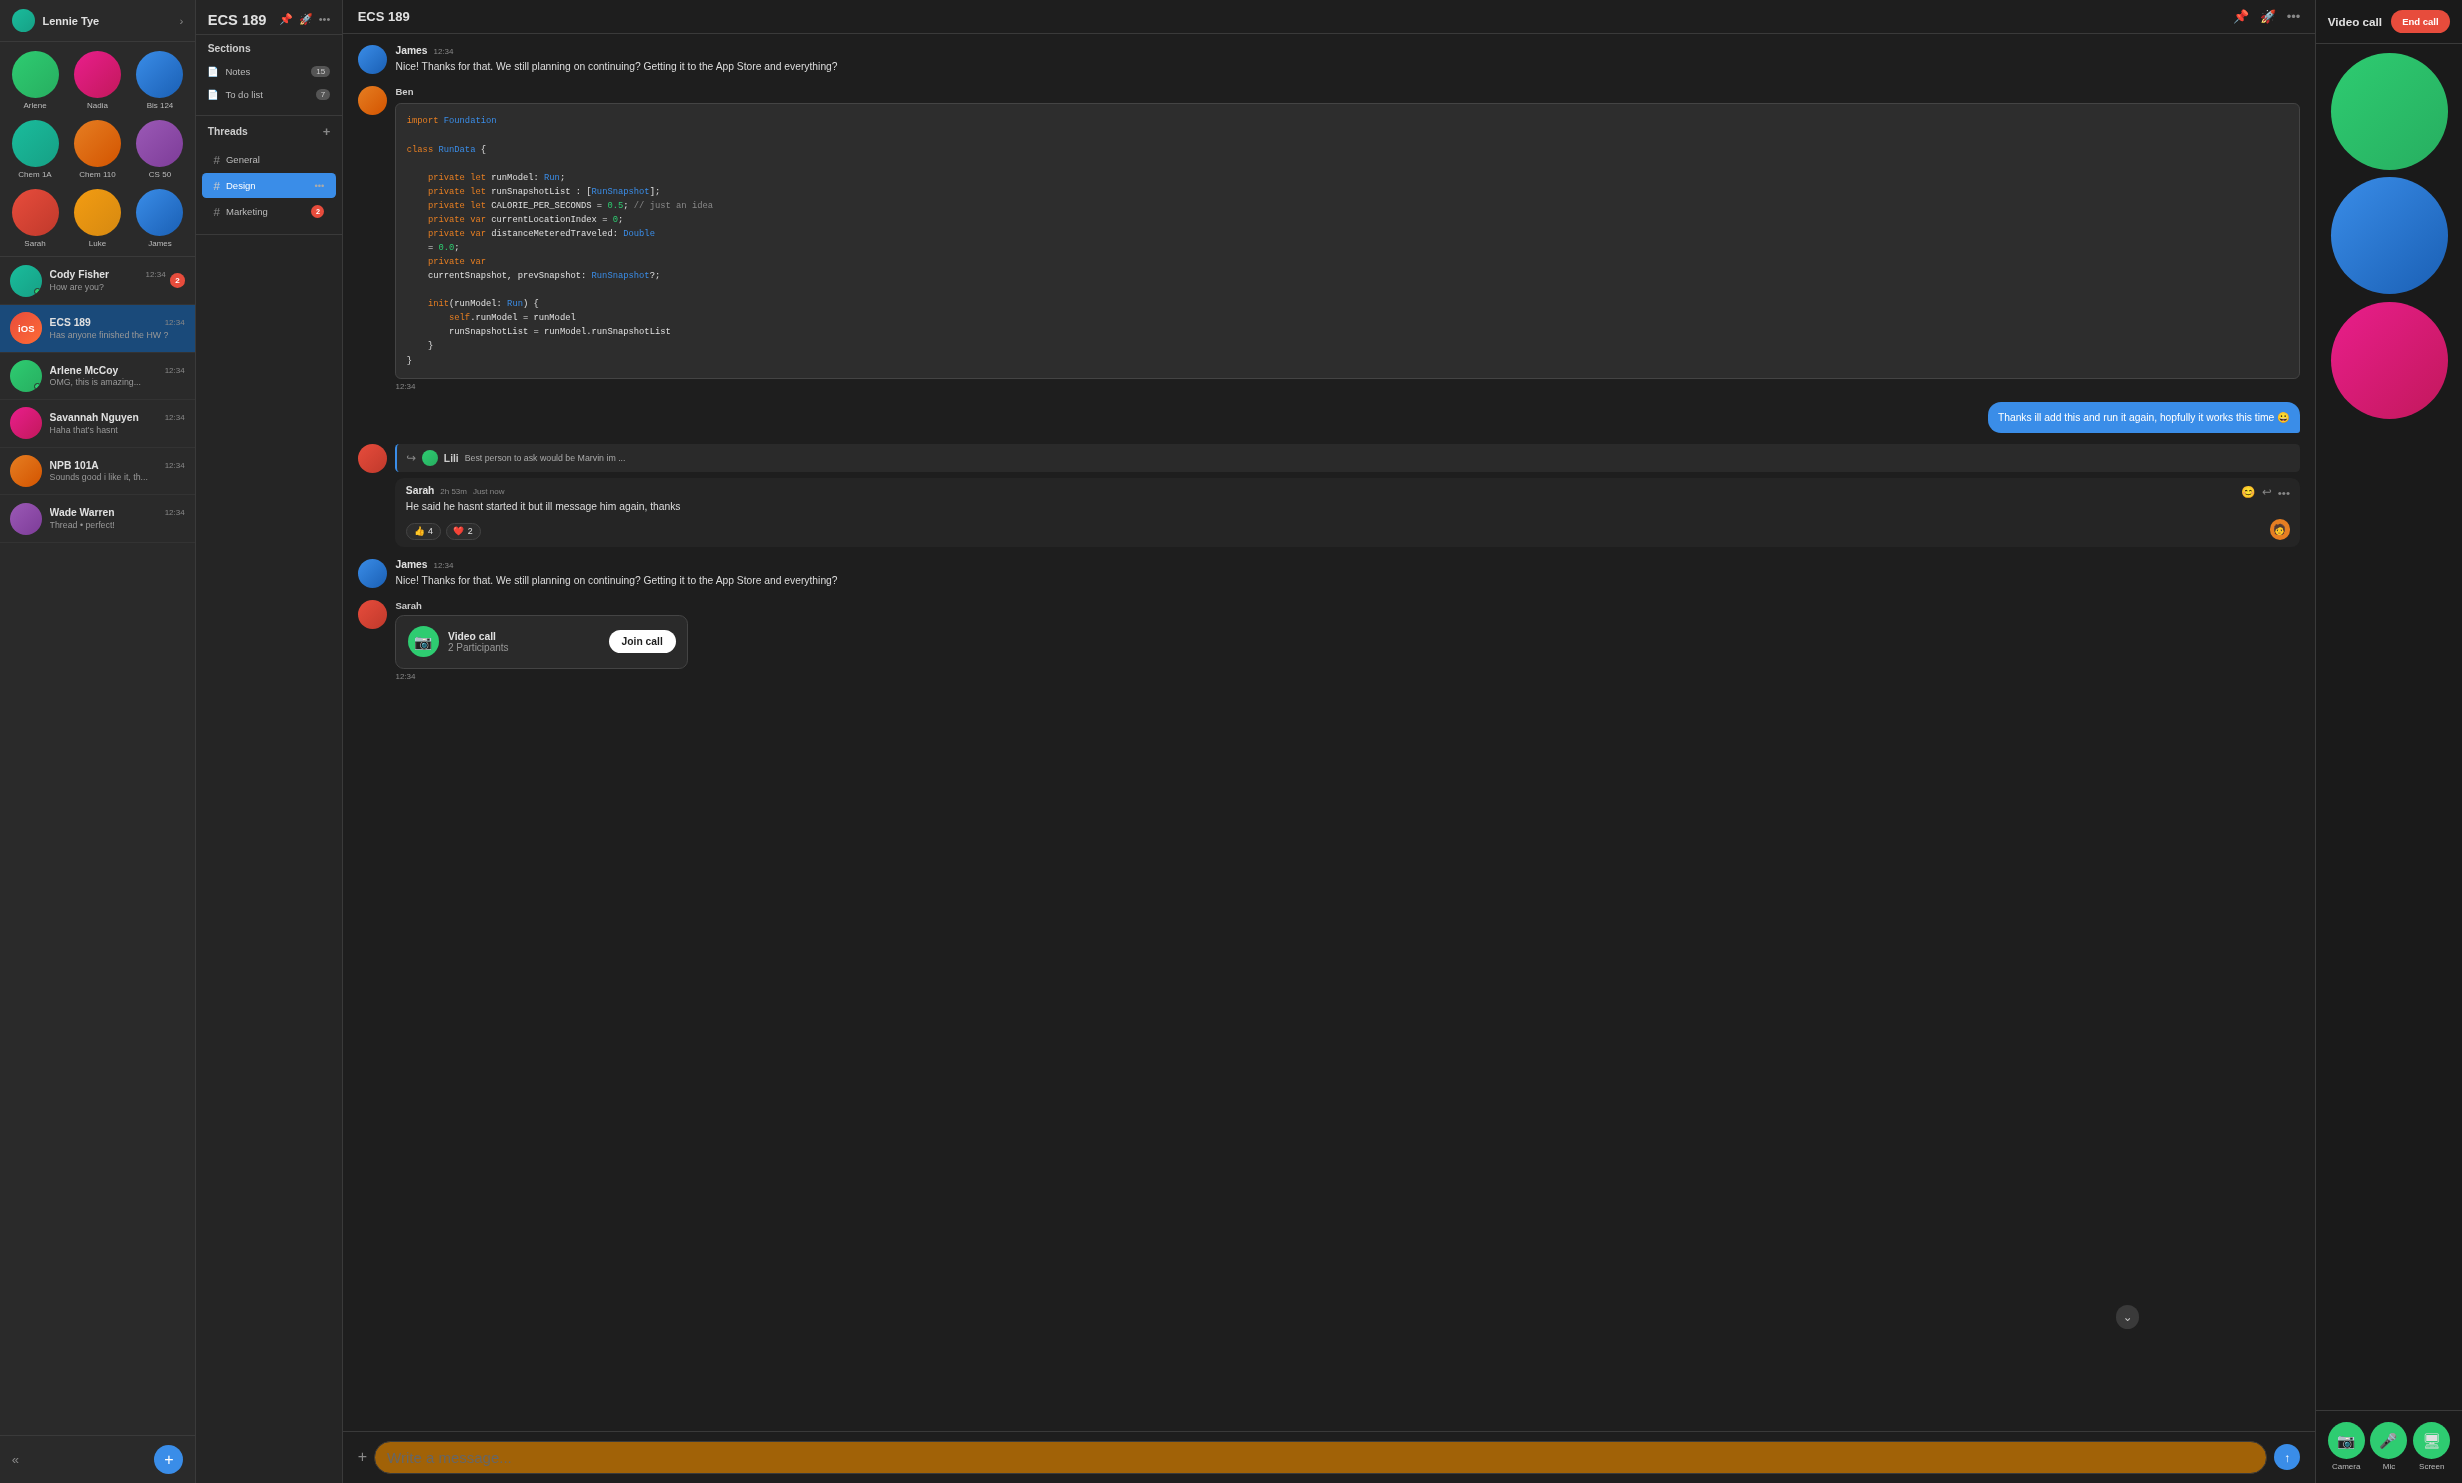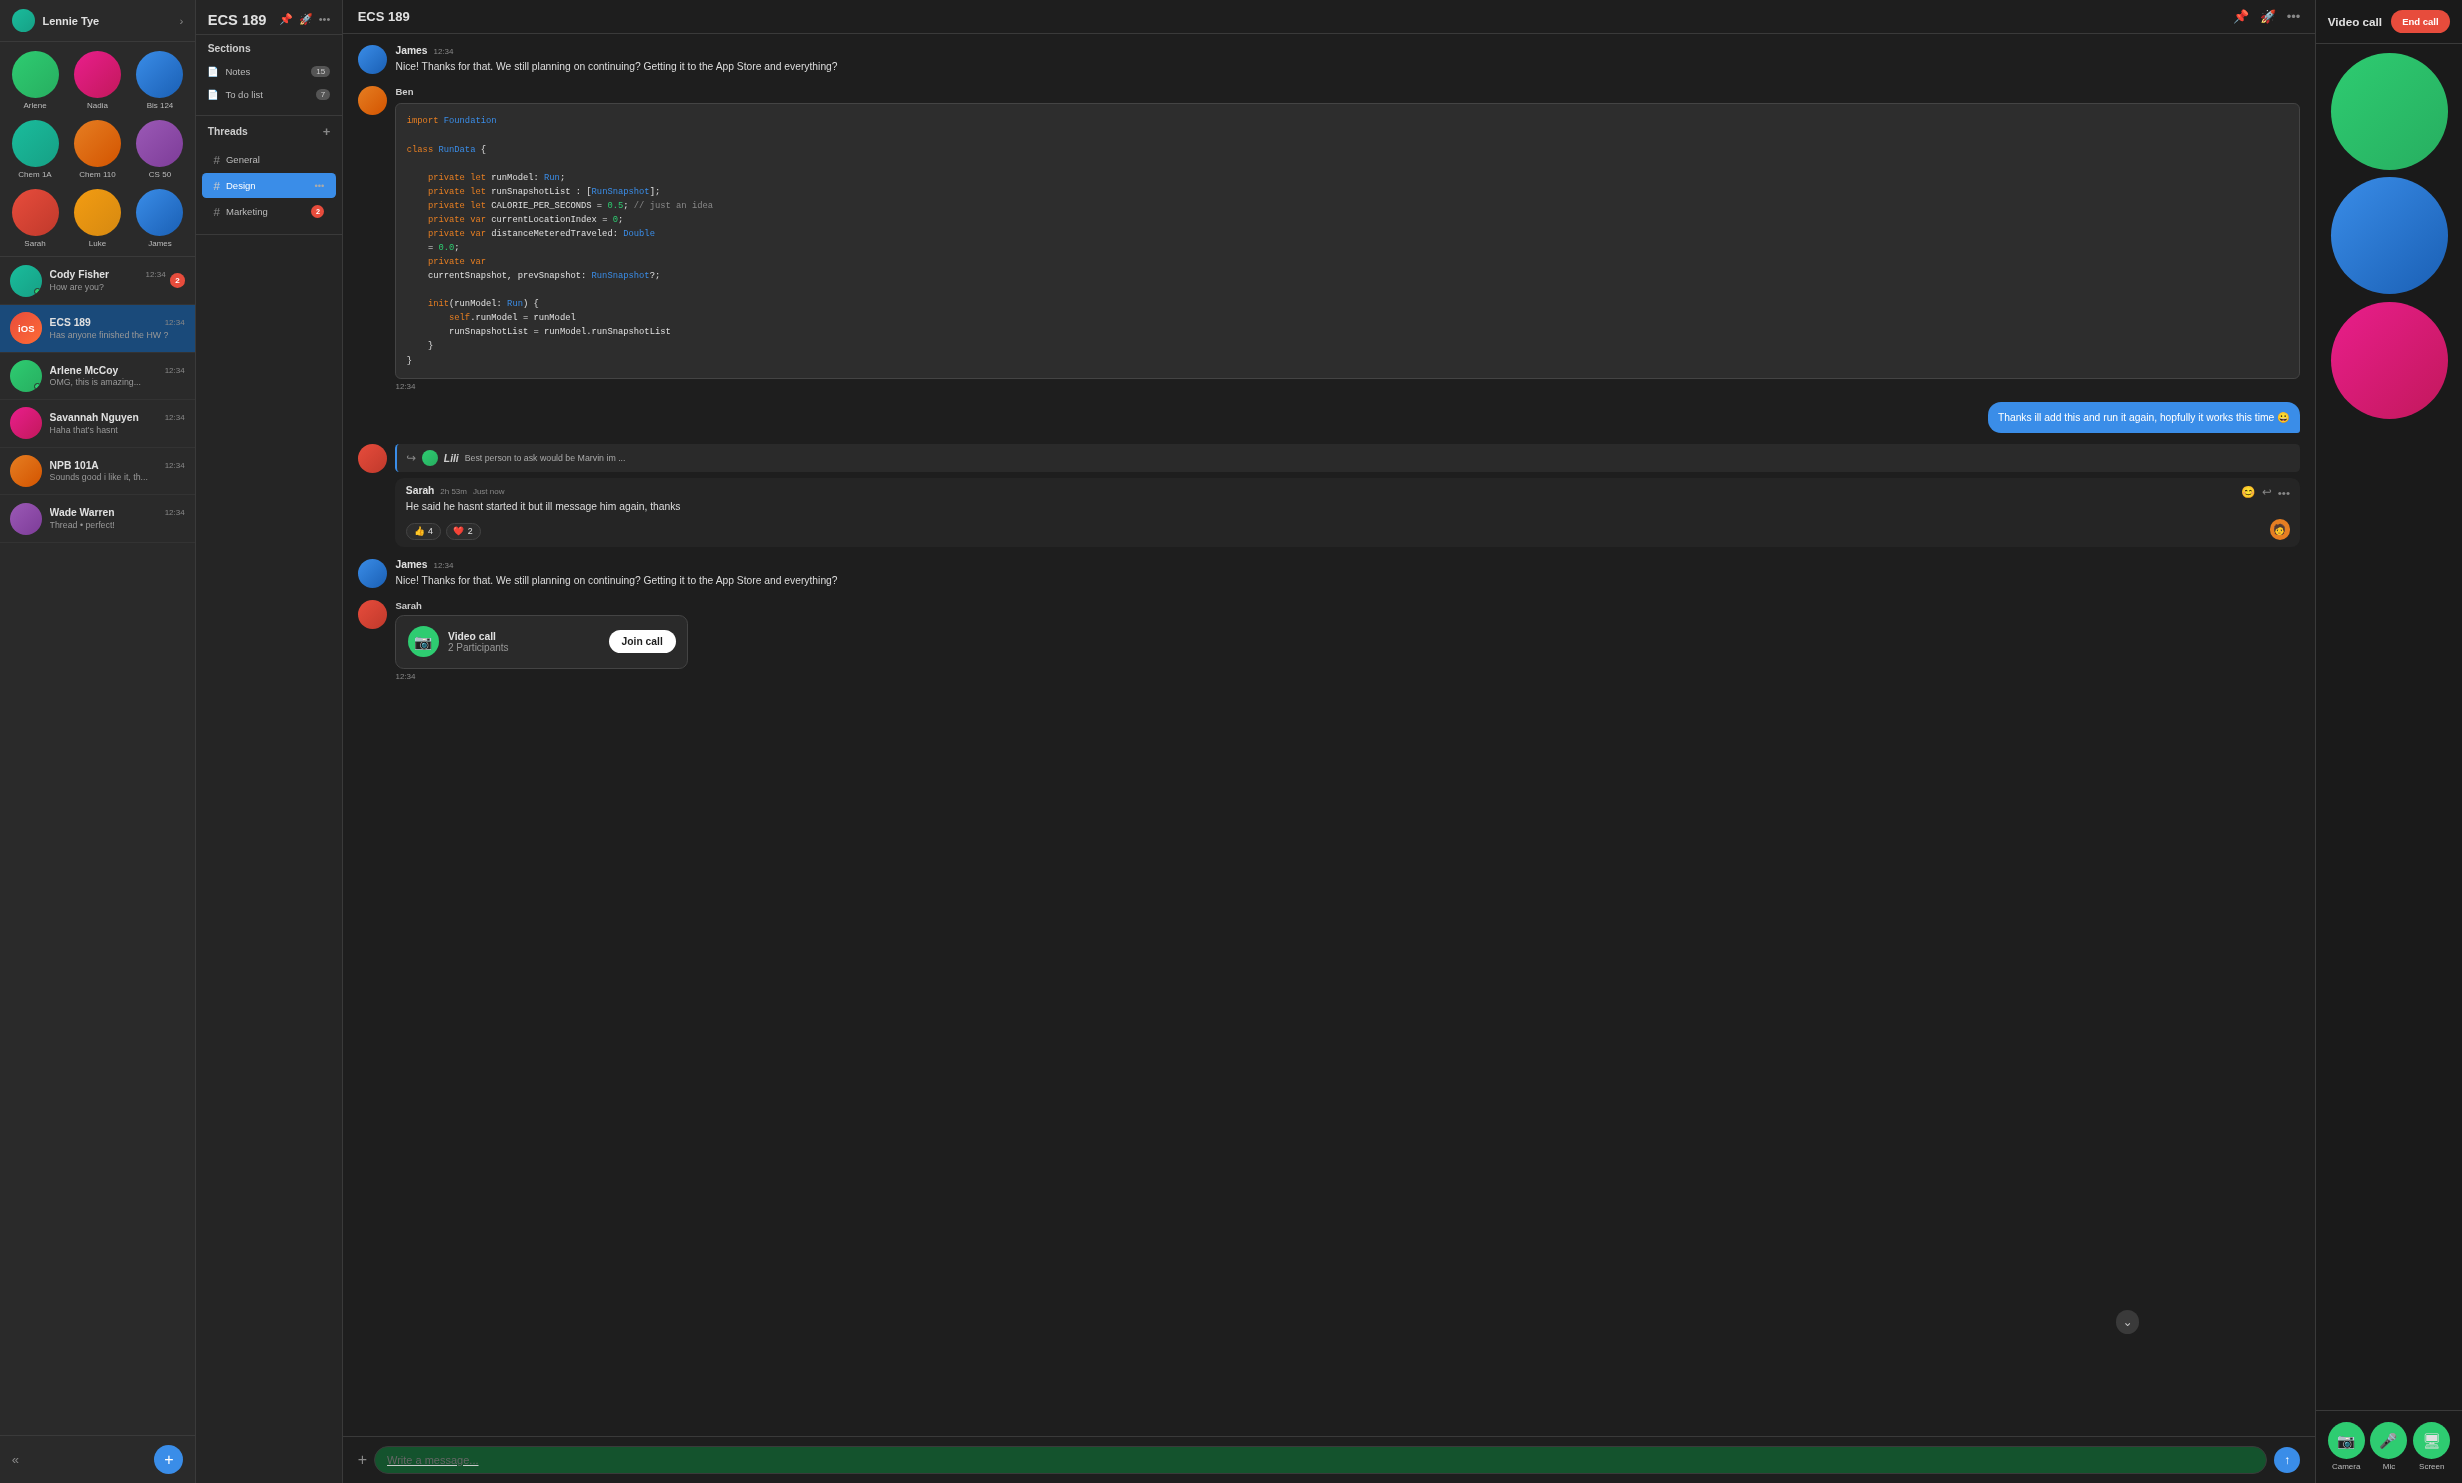--- a/index.html
+++ b/index.html
@@ -76,37 +76,37 @@
     .kw-white { color: #e0e0e0; }
     .kw-comment { color: #888; }
 
     .bubble-right { margin-left: auto; max-width: 60%; }
     .bubble-right .msg-text { background: #3a8de8; color: white; border-radius: 13px 13px 2.9px 13px; padding: 7.3px 10.3px; display: inline-block; }
 
     .reply-preview { background: #2a2a2a; border-left: 2.2px solid #3a8de8; border-radius: 4.4px; padding: 5.9px 8.8px; margin-bottom: 5.9px; display: flex; align-items: center; gap: 5.9px; }
     .reply-icon { color: #888; font-size: 11.7px; }
     .reply-avatar { width: 16px; height: 16px; border-radius: 50%; background: #555; overflow: hidden; flex-shrink: 0; }
     .reply-text { font-size: 8.8px; color: #aaa; }
-    .reply-sender { font-weight: 600; color: #ccc; font-style: italic; }
+    .reply-sender { font-weight: 600; color: #ccc; }
 
     .reactions { display: flex; gap: 4.4px; margin-top: 4.4px; }
     .reaction { background: #2d2d2d; border: 0.7px solid #444; border-radius: 14.7px; padding: 2.2px 7.3px; font-size: 8.8px; cursor: pointer; display: flex; align-items: center; gap: 2.9px; }
     .msg-actions { display: flex; gap: 5.9px; margin-left: auto; align-items: center; color: #888; }
     .msg-action-icon { cursor: pointer; font-size: 11.7px; }
 
     .video-call-card { background: #2a2a2a; border: 0.7px solid #444; border-radius: 8.8px; padding: 10.3px 11.7px; display: flex; align-items: center; gap: 8.8px; max-width: 293px; }
     .video-call-icon { width: 31px; height: 31px; border-radius: 50%; background: #2ecc71; display: flex; align-items: center; justify-content: center; font-size: 14.7px; flex-shrink: 0; }
     .video-call-info { flex: 1; }
     .video-call-title { font-weight: 700; font-size: 10.3px; }
     .video-call-sub { font-size: 10px; color: #999; }
     .join-btn { background: white; color: #1e1e1e; border: none; border-radius: 14.7px; padding: 5.9px 13px; font-weight: 700; font-size: 10.3px; cursor: pointer; }
 
     .chat-input { display: flex; align-items: center; padding: 8.8px 14.7px; border-top: 0.7px solid #3a3a3a; gap: 7.3px; }
     .add-attach-btn { color: #888; font-size: 16px; cursor: pointer; }
-    .input-field { flex: 1; background: #14532d; border: 0.7px solid #3a3a3a; border-radius: 17.6px; padding: 7.3px 11.7px; color: #ccc; font-size: 11px; outline: none; text-decoration: underline; }
+    .input-field { flex: 1; background: #a16207; border: 0.7px solid #3a3a3a; border-radius: 17.6px; padding: 7.3px 11.7px; color: #ccc; font-size: 15px; outline: none; }
     .input-field::placeholder { color: #666; }
     .send-btn { width: 26px; height: 26px; border-radius: 50%; background: #3a8de8; color: white; display: flex; align-items: center; justify-content: center; cursor: pointer; font-size: 11.7px; }
 
     
     .video-sidebar { width: 147px; background: #1a1a1a; border-left: 0.7px solid #3a3a3a; display: flex; flex-direction: column; flex-shrink: 0; }
     .video-header { display: flex; align-items: center; justify-content: space-between; padding: 10.3px 11.7px; border-bottom: 0.7px solid #3a3a3a; }
     .video-title { font-size: 11.7px; font-weight: 700; }
     .end-call-btn { background: #e74c3c; color: white; border: none; border-radius: 14.7px; padding: 5.9px 11.7px; font-weight: 700; font-size: 9.5px; cursor: pointer; }
     .video-participants { flex: 1; overflow-y: auto; padding: 8.8px; display: flex; flex-direction: column; gap: 7.3px; }
     .participant-circle { width: 117px; height: 117px; border-radius: 50%; background: #444; overflow: hidden; margin: 0 auto; }

